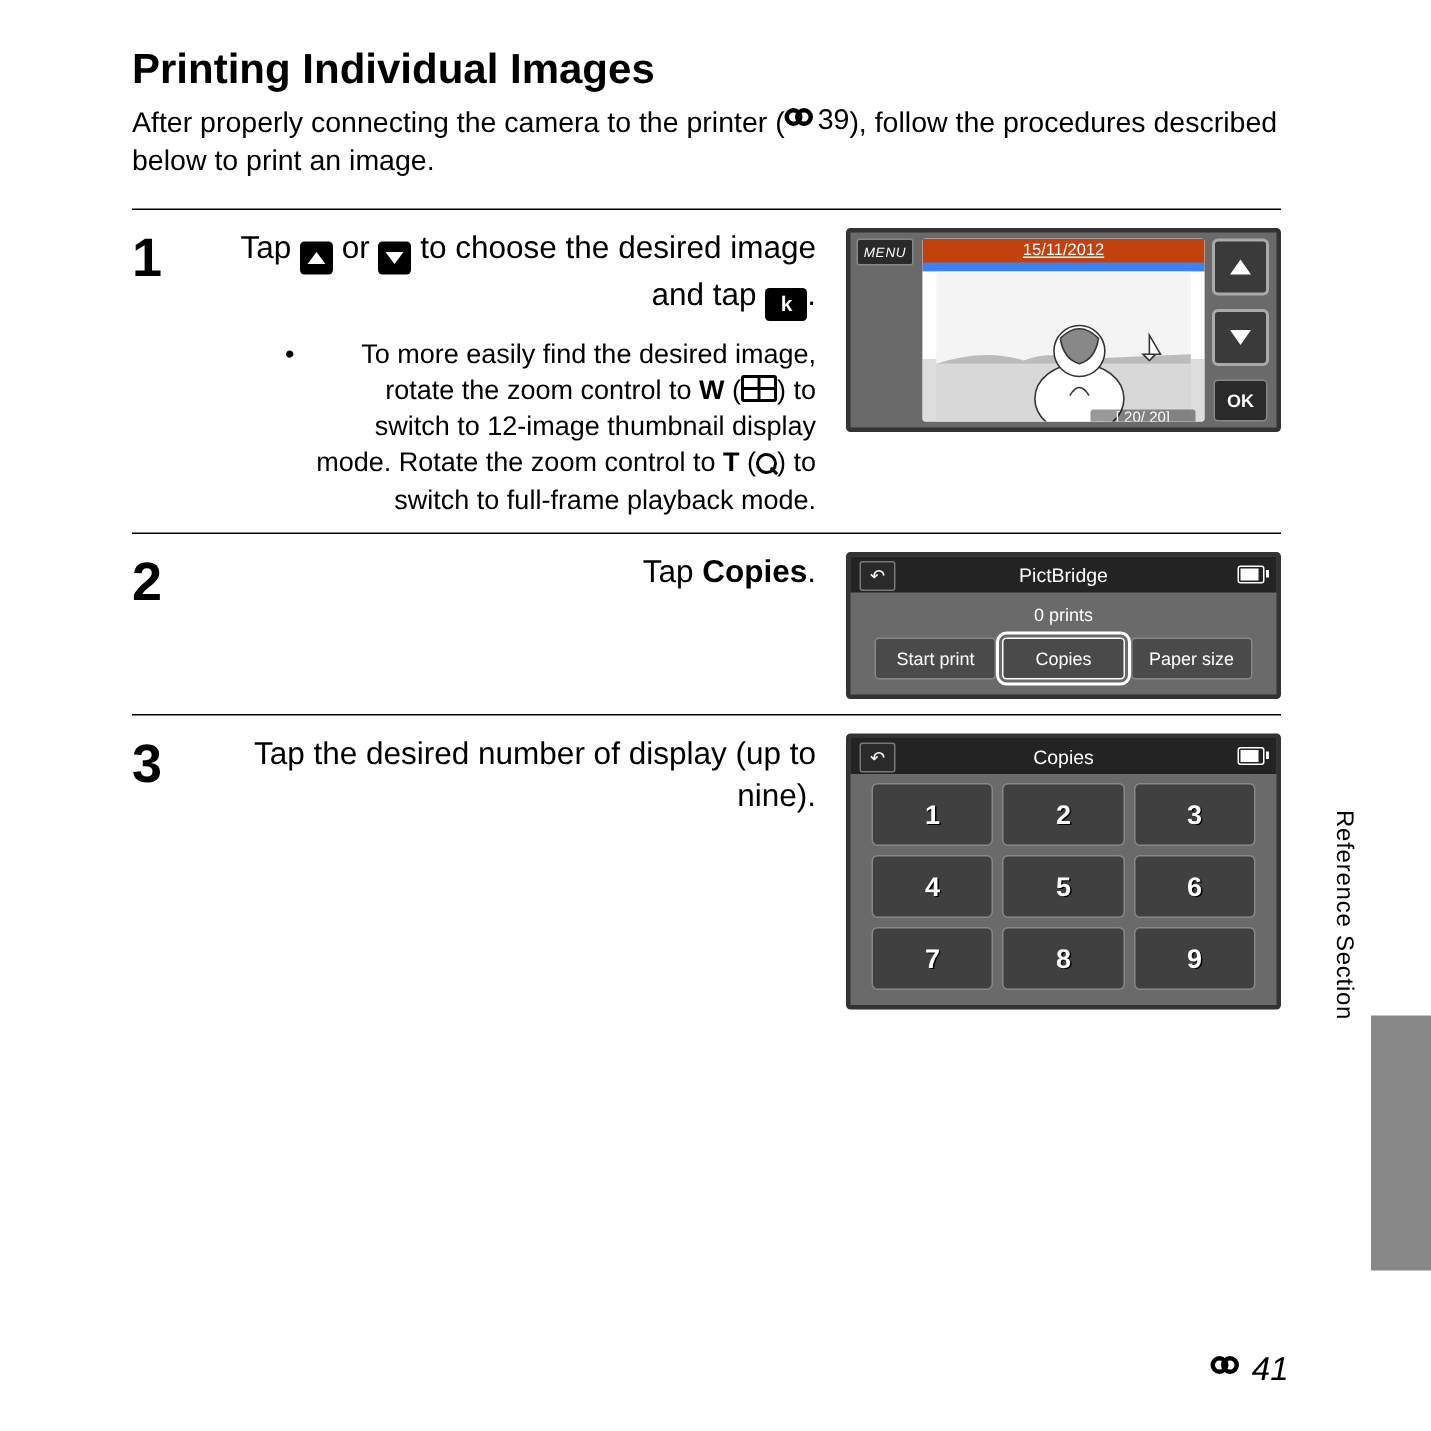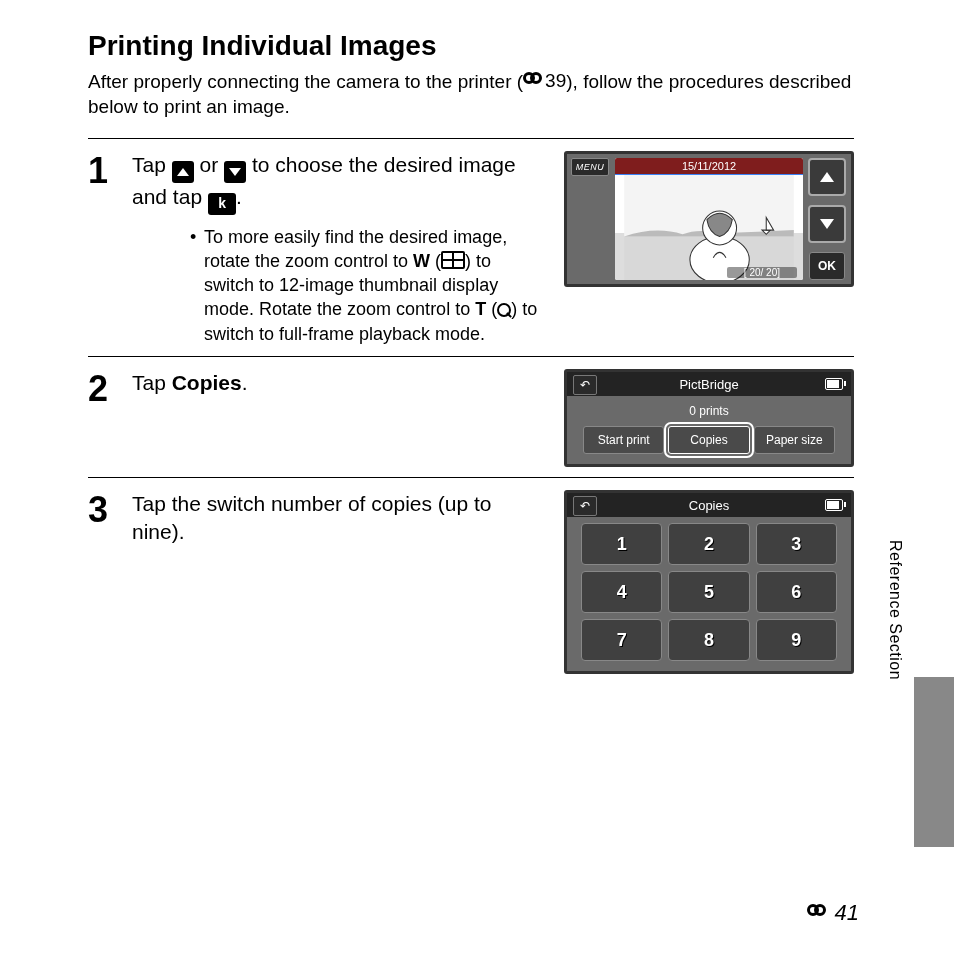--- a/index.html
+++ b/index.html
@@ -75,20 +75,21 @@
   .step .body {
     flex: 1;
     display: flex;
     align-items: flex-start;
     gap: 20px;
   }
   .step .text {
     flex: 1;
     font-size: 21px;
     line-height: 1.35;
+    text-align: right;
   }
   .step .text .sub {
     font-size: 18px;
     margin: 10px 0 0 18px;
   }
   .step .text .sub li {
     list-style: none;
     position: relative;
     padding-left: 14px;
   }
@@ -234,27 +235,28 @@
   }
   .lcd1-center {
     flex:1;
     background:#fff;
     border-radius:2px;
     position:relative;
     overflow:hidden;
   }
   .datebar {
     height:16px;
-    background:#7f1d1d;
+    background:#c2410c;
     color:#fff;
     font-size:11px;
     display:flex;
     align-items:center;
     justify-content:center;
-    border-bottom:1px solid #3b82f6;
+    border-bottom:6px solid #3b82f6;
+    text-decoration:underline;
   }
   .drawing {
     position:relative;
     height:calc(100% - 16px);
     background: linear-gradient(#fff 55%, #ddd 55%);
   }
   .drawing svg { width:100%; height:100%; }
   .counter {
     position:absolute;
     right:6px; bottom:3px;
@@ -493,21 +495,21 @@
         </div>
       </div>
     </div>
   </div>
 
   <hr class="sep">
 
   <div class="step">
     <div class="num">3</div>
     <div class="body">
-      <div class="text">Tap the switch number of copies (up to nine).</div>
+      <div class="text">Tap the desired number of display (up to nine).</div>
 
       <div class="lcd">
         <div class="titlebar" style="position:relative;">
           <div class="back-btn" style="top:3px;">
               <span class="back-arrow">↶</span>
             </div>
           <span>Copies</span>
           <span class="battery"></span>
         </div>
         <div class="lcd3-body">

